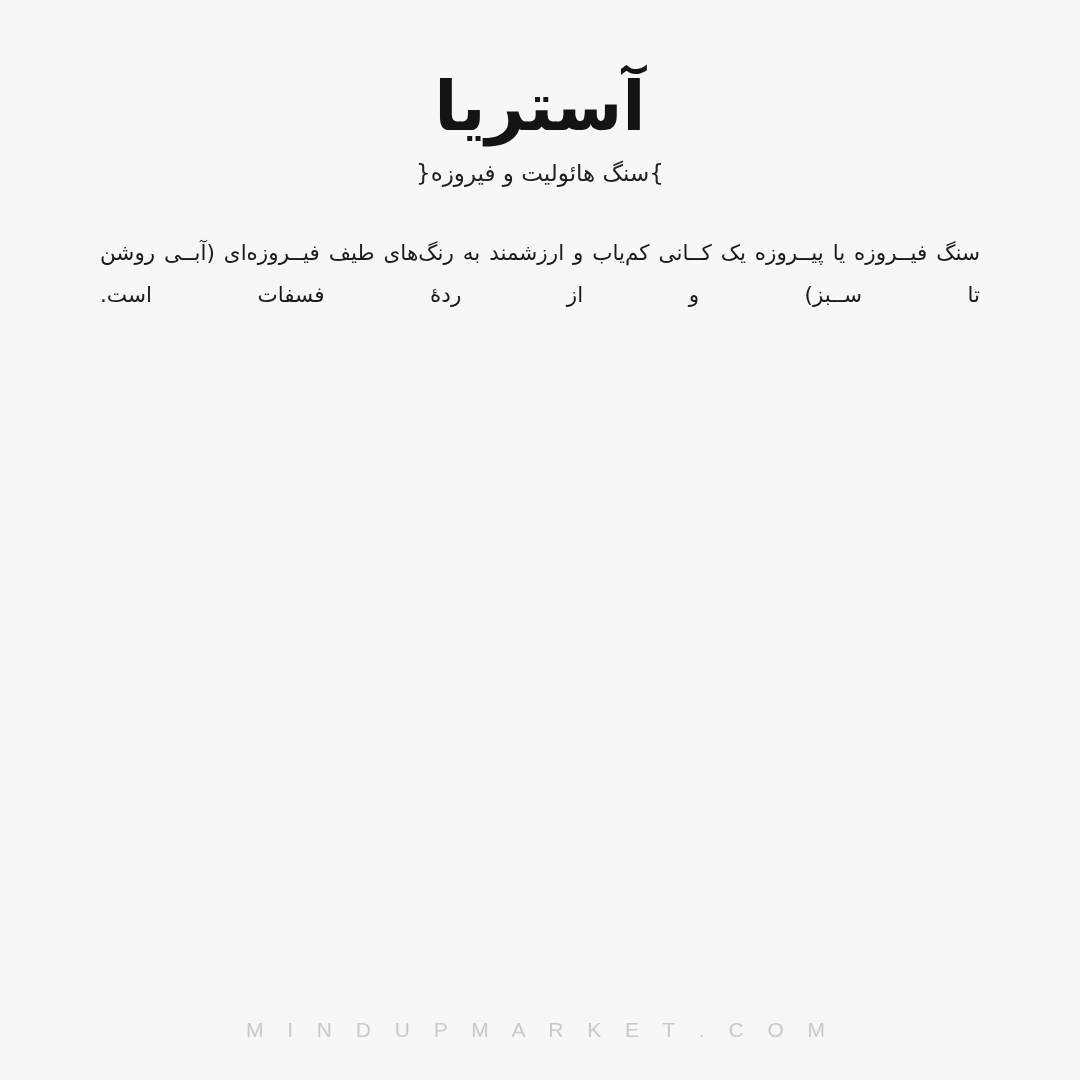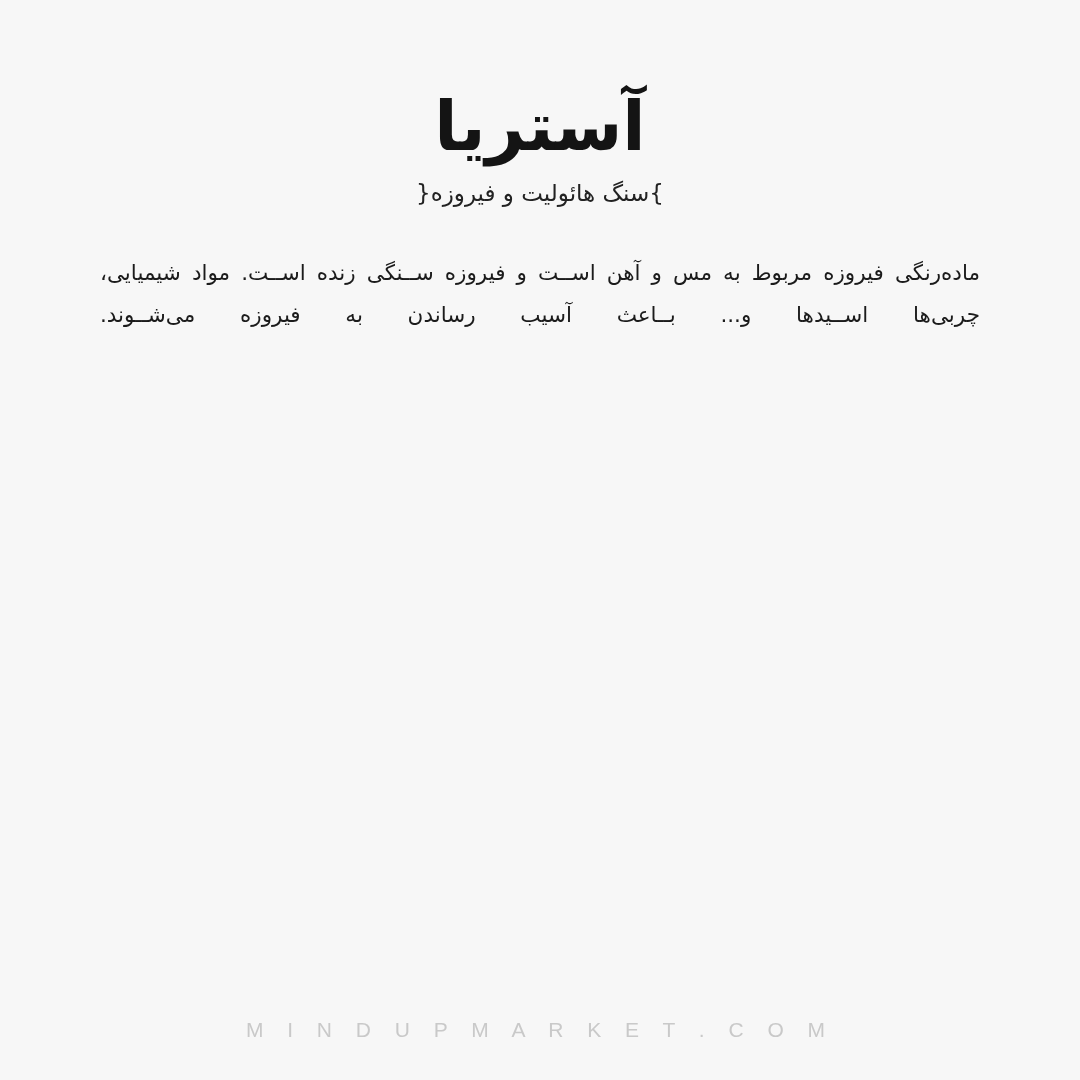--- a/index.html
+++ b/index.html
@@ -18,21 +18,21 @@
     position: relative;
     width: 1080px;
     height: 1080px;
     box-sizing: border-box;
     padding: 0 100px;
     display: flex;
     flex-direction: column;
     align-items: stretch;
   }
   .title-block {
-    margin-top: 88px;
+    margin-top: 68px;
     text-align: center;
   }
   .title {
     font-size: 68px;
     font-weight: 700;
     line-height: 1.15;
     letter-spacing: 0px;
     color: #141414;
     direction: rtl;
   }
@@ -81,20 +81,20 @@
 <body>
 
 <div class="page">
 
   <div class="title-block">
     <div class="title">آستریا</div>
     <div class="subtitle">}سنگ هائولیت و فیروزه{</div>
   </div>
 
   <div class="body-block">
-    <p class="para last">ماده‌رنگی فیروزه مربوط به مس و آهن اســت و فیروزه ســنگی زنده اســت. مواد شیمیایی، چربی‌ها اســیدها و... بــاعث آسیب رساندن به فیروزه می‌شــوند.</p>
+    <p class="para">سنگ فیــروزه یا پیــروزه یک کــانی کم‌یاب و ارزشمند به رنگ‌های طیف فیــروزه‌ای (آبــی روشن تا ســبز) و از ردۀ فسفات است.</p>
   </div>
 
   <div class="footer">
     <span class="footer-text">M I N D U P M A R K E T . C O M</span>
   </div>
 
 </div>
 
 </body></html>

